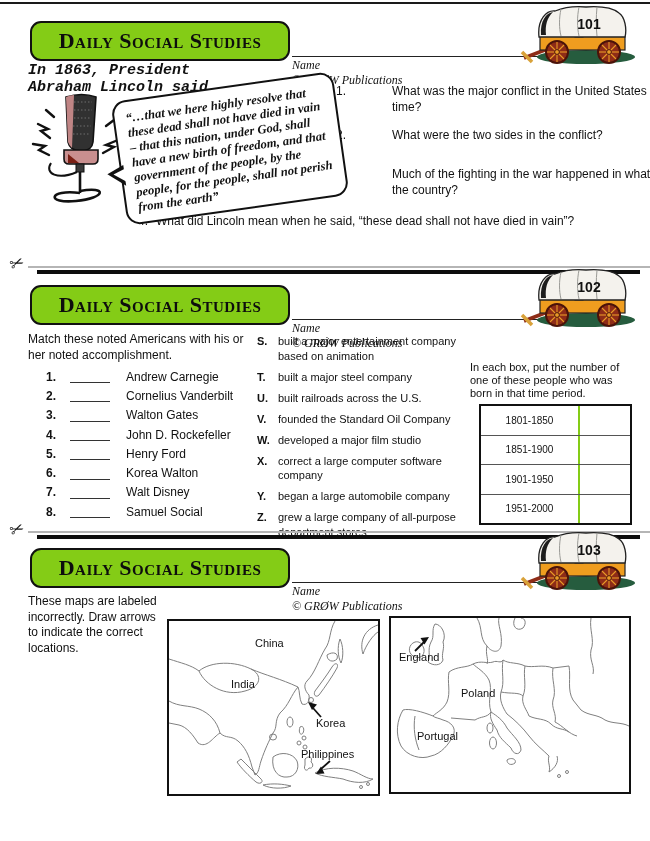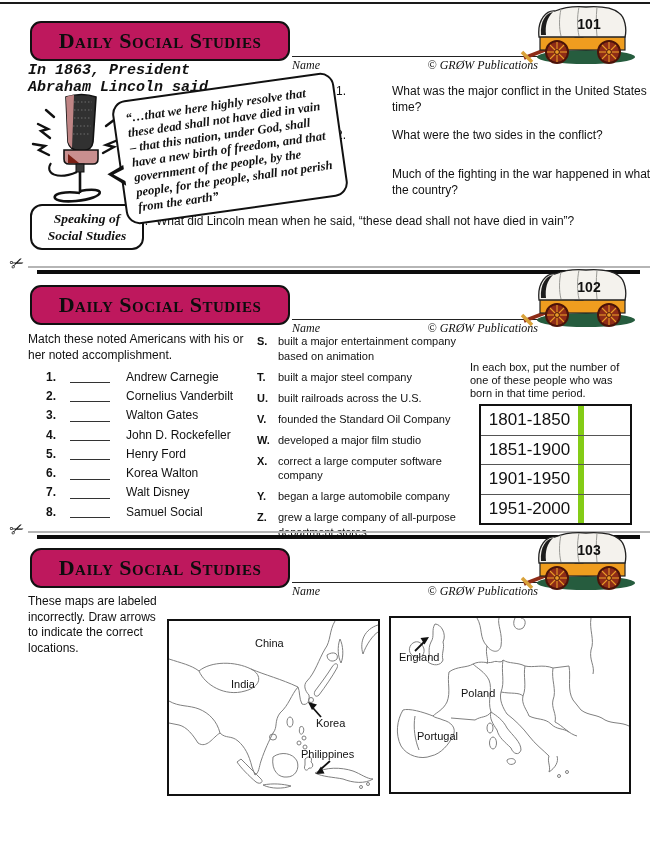--- a/index.html
+++ b/index.html
@@ -3,30 +3,30 @@
 <meta charset="utf-8">
 <style>
   html,body{margin:0;padding:0;background:#fff;}
   .page{position:relative;width:650px;height:841px;background:#fff;overflow:hidden;
         font-family:"Liberation Sans",sans-serif;color:#111;}
   .abs{position:absolute;}
 
   .top-rule{left:0;top:2px;width:650px;height:2px;background:#1a1a1a;}
 
   
-  .title-box{width:256px;height:36px;background:#be185d;border:2.5px solid #111;
+  .title-box{width:256px;height:36px;background:#84cc16;border:2.5px solid #111;
              border-radius:11px;display:flex;align-items:center;justify-content:center;}
   .title-box span{font-family:"Liberation Serif",serif;font-weight:bold;
                   font-variant:small-caps;font-size:22px;letter-spacing:.5px;color:#0d0d0d;}
 
   
   .name-group{width:246px;}
   .name-rule{border-top:1.5px solid #222;width:100%;}
   .name-labels{display:flex;justify-content:space-between;margin-top:1px;
-               font-family:"Liberation Serif",serif;font-style:italic;font-size:12px;}
+               font-family:"Liberation Serif",serif;font-style:italic;font-size:12px;flex-direction:column;}
 
   
   .intro1{font-family:Liberation Mono, monospace;font-weight:bold;font-style:italic;
           font-size:15px;line-height:17px;width:218px;}
   .bubble{width:198px;background:#fff;border:2.5px solid #111;border-radius:14px;
           padding:9px 11px 7px;transform:rotate(-8deg);z-index:4;
           font-family:"Liberation Serif",serif;font-weight:bold;font-style:italic;
           font-size:12.6px;line-height:15px;}
   .bubble::before{content:"";position:absolute;left:-15px;top:62px;width:0;height:0;
           border-top:7px solid transparent;border-bottom:14px solid transparent;
@@ -52,22 +52,22 @@
   .match-list{display:flex;flex-direction:column;}
   .match-row{height:19.3px;display:flex;align-items:center;font-size:12px;}
   .match-row .mn{width:22px;font-weight:bold;}
   .blank{width:40px;border-bottom:1.5px solid #333;height:12px;margin:0 16px 0 2px;}
   .acc-item{display:flex;font-size:11px;line-height:14.5px;margin-bottom:6.5px;width:208px;}
   .acc-item .al{width:21px;font-weight:bold;flex:none;}
   .box-instr{width:164px;font-size:11px;line-height:13px;}
   .ptable{width:149px;border:2.5px solid #111;background:#fff;}
   .prow{display:flex;height:28.5px;border-top:1px solid #555;}
   .prow:first-child{border-top:none;}
-  .plabel{width:97px;border-right:6px solid #84cc16;display:flex;align-items:center;
-          justify-content:center;font-size:17px;}
+  .plabel{width:97px;border-right:2px solid #84cc16;display:flex;align-items:center;
+          justify-content:center;font-size:10px;}
   .pcell{flex:1;}
 
   
   .map-frame{border:2px solid #111;background:#fff;}
   svg text{font-family:"Liberation Sans",sans-serif;}
 </style>
 </head>
 <body>
 
 <div class="page">
@@ -156,24 +156,20 @@
   </div>
   <div class="abs q" style="left:336px;top:128px;">
     <span class="qn">2.</span>
     <span class="q1w">What were the two sides in the conflict?</span>
   </div>
   <div class="abs q" style="left:336px;top:167px;">
     <span class="qn">3.</span>
     <span class="q1w">Much of the fighting in the war happened in what part of the country?</span>
   </div>
 
-  <div class="abs speak-box" style="left:30px;top:204px;">
-    <span>Speaking of</span>
-    <span>Social Studies</span>
-  </div>
   <div class="abs q" style="left:138px;top:214px;">
     <span class="qn">4.</span>
     <span class="q4w">What did Lincoln mean when he said, “these dead shall not have died in vain”?</span>
   </div>
 
   <div class="abs scissors" style="left:10px;top:253px;">✂</div>
   <div class="abs thin-rule" style="left:28px;top:266px;width:622px;"></div>
   <div class="abs thick-rule" style="left:37px;top:270px;width:603px;"></div>
 
   <div class="abs title-box" style="left:30px;top:285px;">

